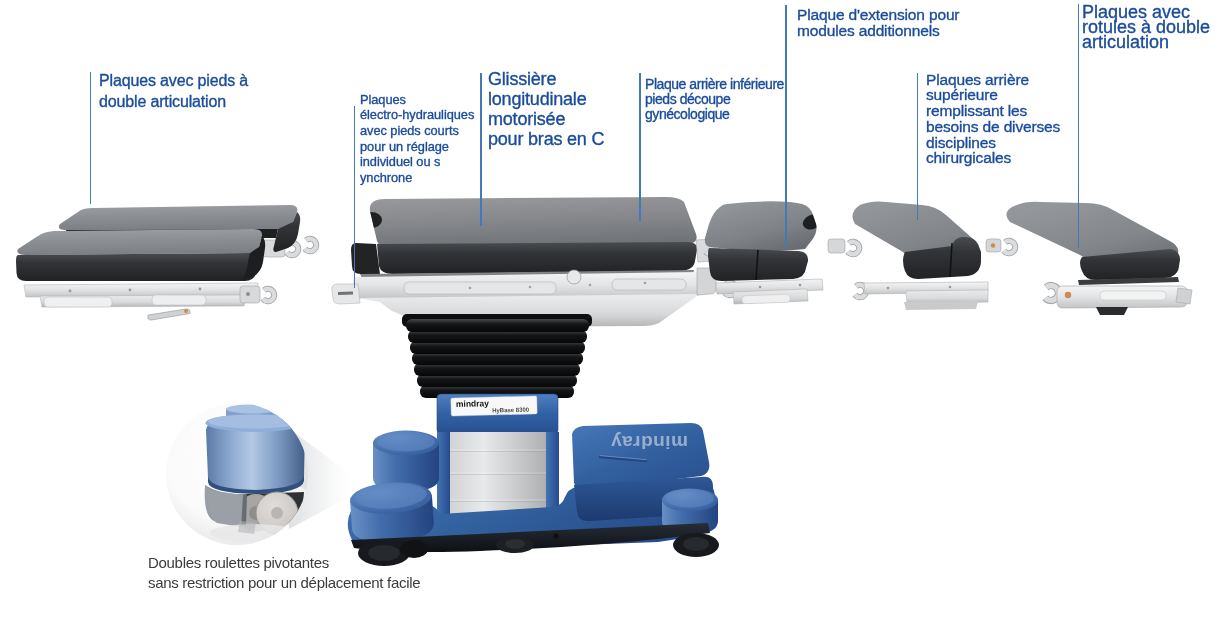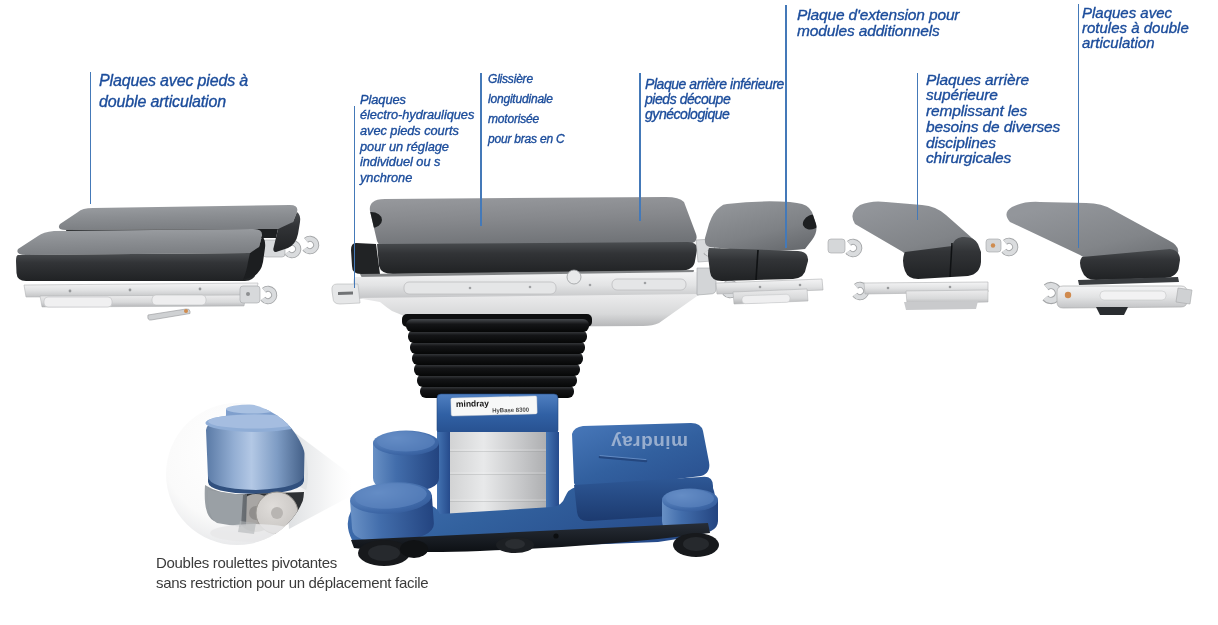--- a/index.html
+++ b/index.html
@@ -7,21 +7,21 @@
     --leader_blue:#4479b8;
     --caption_gray:#3b3b3b;
     --page_bg:#ffffff;
   }
   *{margin:0;padding:0;box-sizing:border-box;}
   html,body{width:1218px;height:625px;background:var(--page_bg);overflow:hidden;}
   #stage{position:relative;width:1218px;height:625px;background:var(--page_bg);
          font-family:"Liberation Sans",sans-serif;}
   #art{position:absolute;left:0;top:0;}
   .callout{position:absolute;color:var(--label_blue);white-space:pre-line;
-           font-weight:normal;font-style:italic;-webkit-text-stroke:0.35px currentColor;}
+           font-weight:normal;-webkit-text-stroke:0.35px currentColor;}
   .leader{position:absolute;width:1.6px;background:var(--leader_blue);}
   .caption{position:absolute;color:var(--caption_gray);white-space:pre-line;letter-spacing:-0.3px;}
 </style>
 </head>
 <body>
 
 <div id="stage">
 
 <svg id="art" width="1218" height="625" viewBox="0 0 1218 625">
   <defs>
@@ -367,34 +367,34 @@
   <div class="leader" style="left:1077.5px;top:4px;height:244px"></div>
 
   <div class="callout" style="left:99px;top:70.4px;font-size:16px;line-height:21px;width:200px;letter-spacing:-0.15px">Plaques avec pieds à
 double articulation</div>
   <div class="callout" style="left:360px;top:91.5px;font-size:12.8px;line-height:15.7px;width:150px;letter-spacing:-0.05px">Plaques
 électro-hydrauliques
 avec pieds courts
 pour un réglage
 individuel ou s
 ynchrone</div>
-  <div class="callout" style="left:488px;top:68.9px;font-size:12px;line-height:20px;width:150px;letter-spacing:-0.2px">Glissière
+  <div class="callout" style="left:488px;top:68.9px;font-size:18px;line-height:20px;width:150px;letter-spacing:-0.2px">Glissière
 longitudinale
 motorisée
 pour bras en C</div>
   <div class="callout" style="left:645px;top:76.5px;font-size:14px;line-height:15px;width:170px;letter-spacing:-0.45px">Plaque arrière inférieure
 pieds découpe
 gynécologique</div>
   <div class="callout" style="left:797px;top:7.1px;font-size:15.5px;line-height:16px;width:200px;letter-spacing:-0.15px">Plaque d'extension pour
 modules additionnels</div>
   <div class="callout" style="left:926px;top:71.5px;font-size:15.5px;line-height:15.8px;width:165px;letter-spacing:-0.15px">Plaques arrière
 supérieure
 remplissant les
 besoins de diverses
 disciplines
 chirurgicales</div>
-  <div class="callout" style="left:1082px;top:4.8px;font-size:15px;line-height:15.2px;width:130px;letter-spacing:0">Plaques avec
+  <div class="callout" style="left:1082px;top:4.8px;font-size:18px;line-height:15.2px;width:130px;letter-spacing:0">Plaques avec
 rotules à double
 articulation</div>
 
-  <div class="caption" style="left:156px;top:553px;font-size:15px;line-height:19.8px;width:430px">Doubles roulettes pivotantes
+  <div class="caption" style="left:148px;top:553px;font-size:15px;line-height:19.8px;width:430px">Doubles roulettes pivotantes
 sans restriction pour un déplacement facile</div>
 </div>
 
 </body></html>

